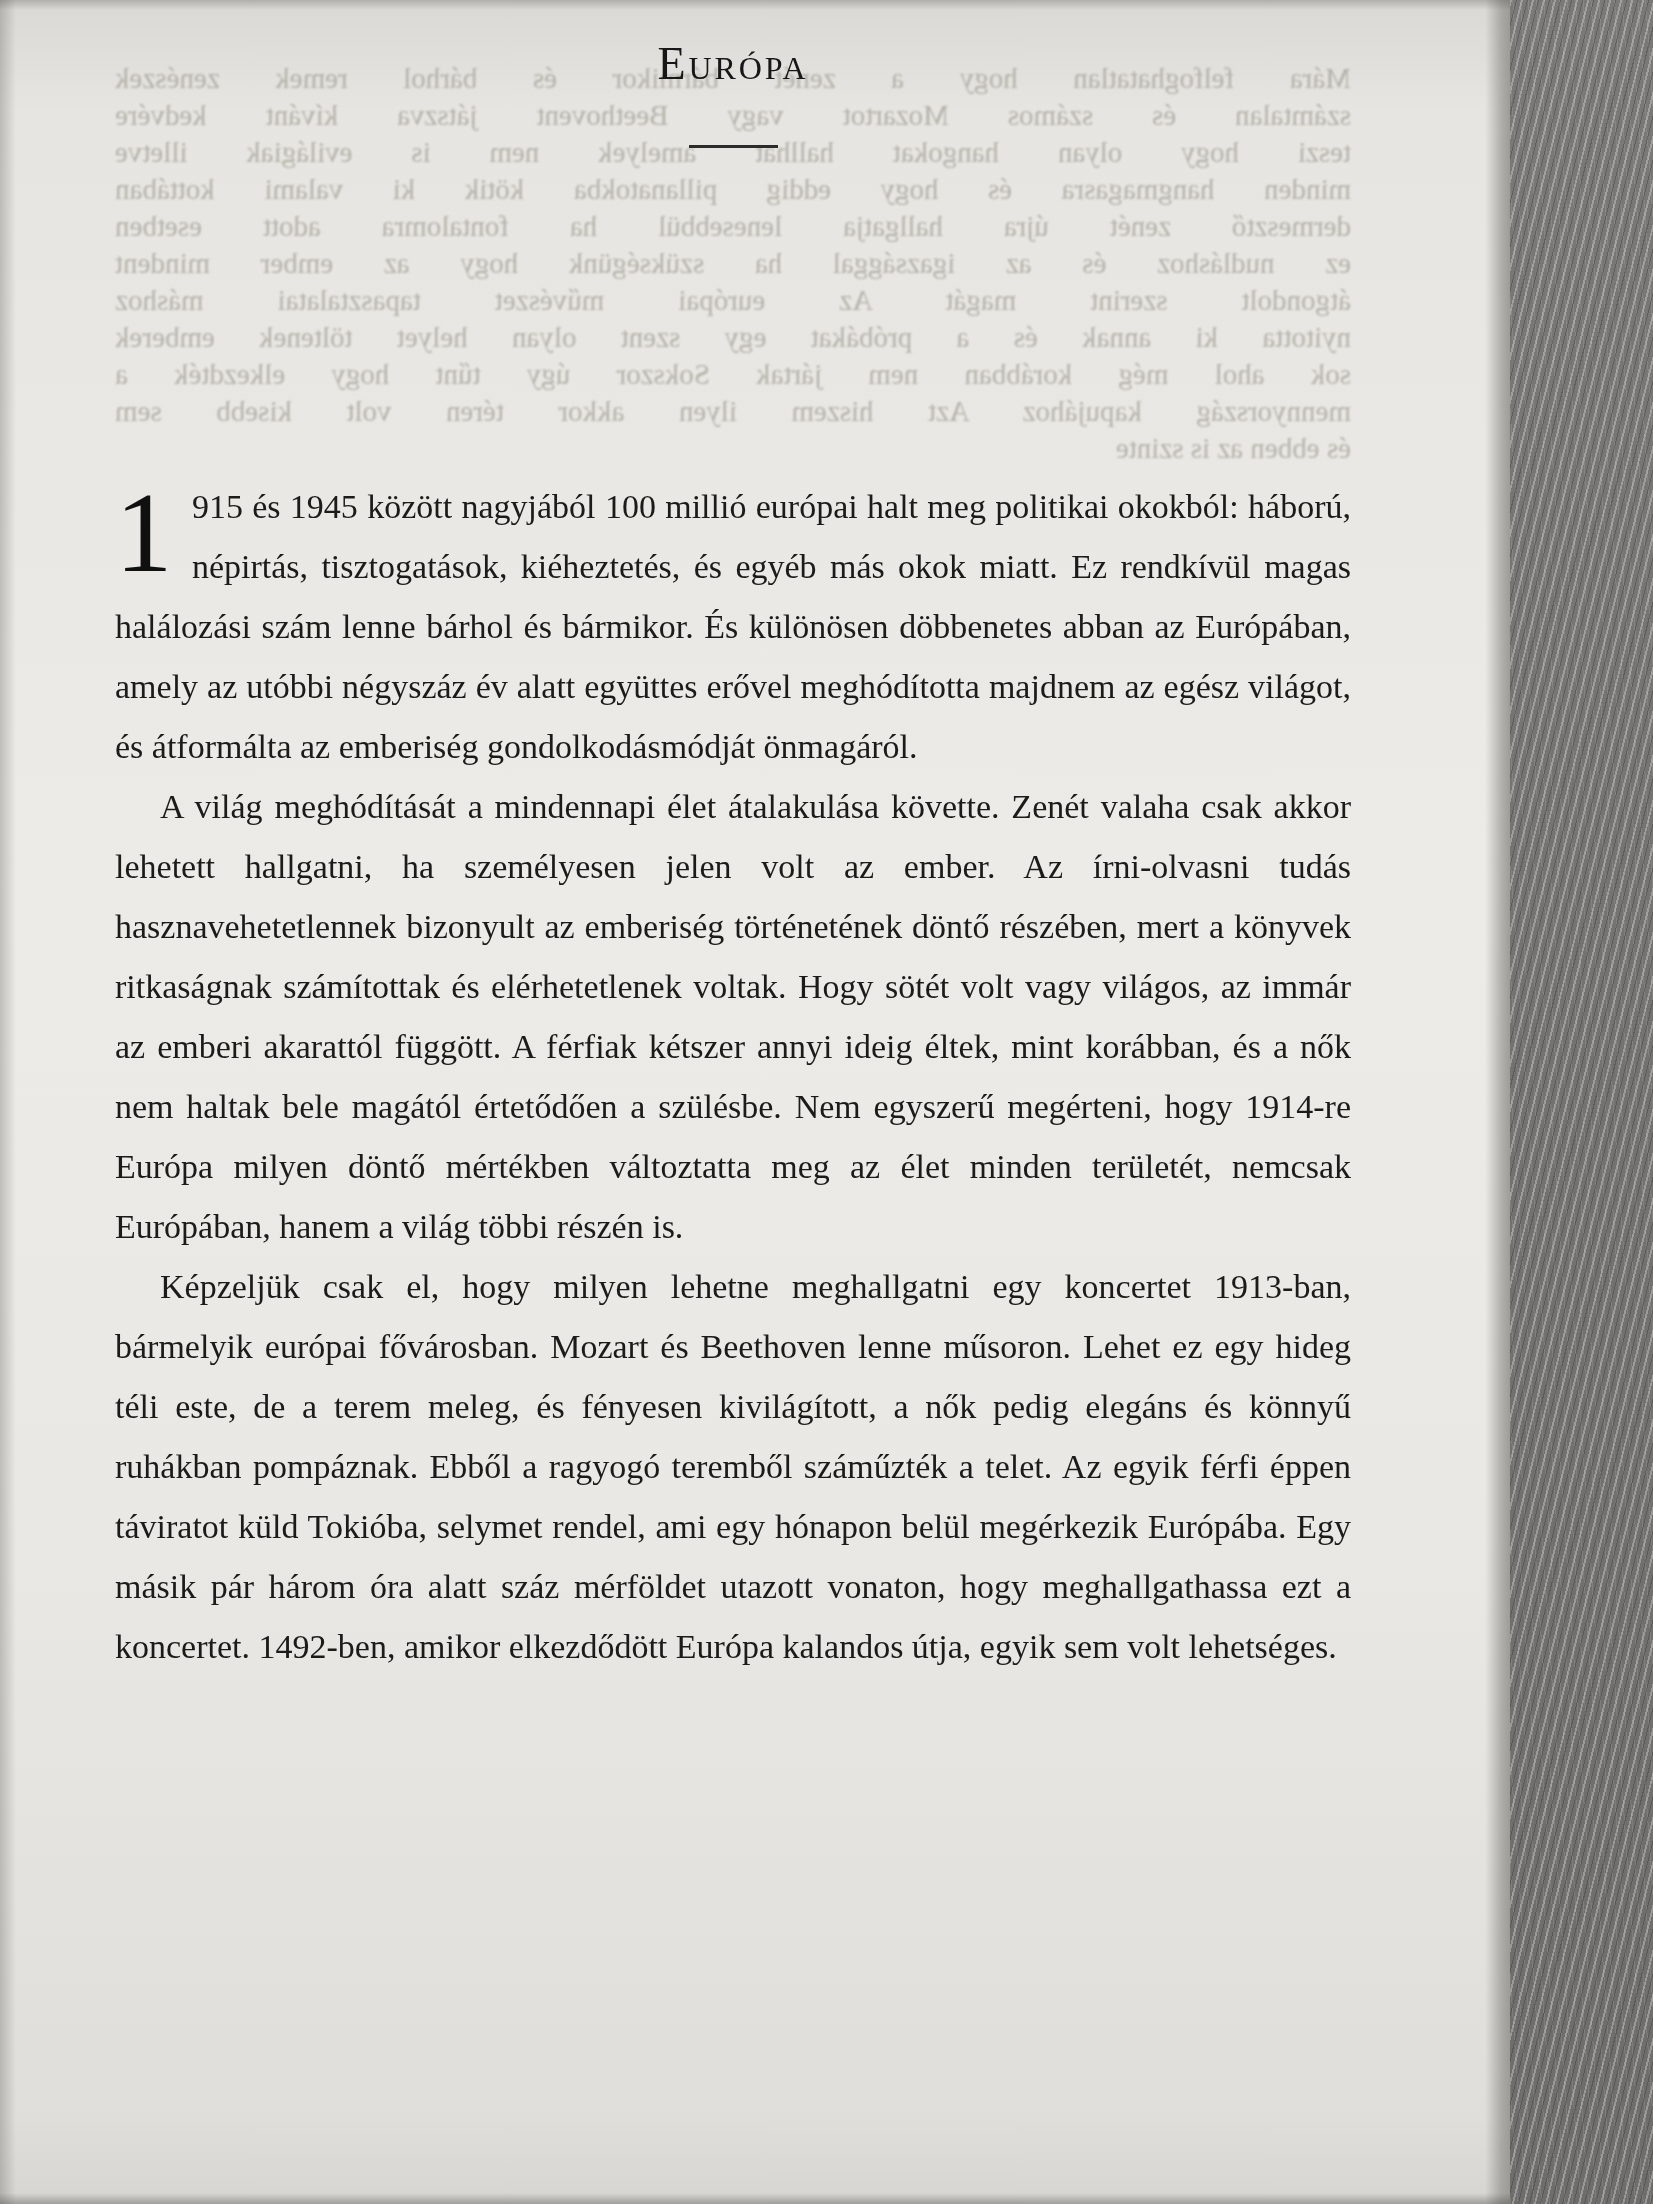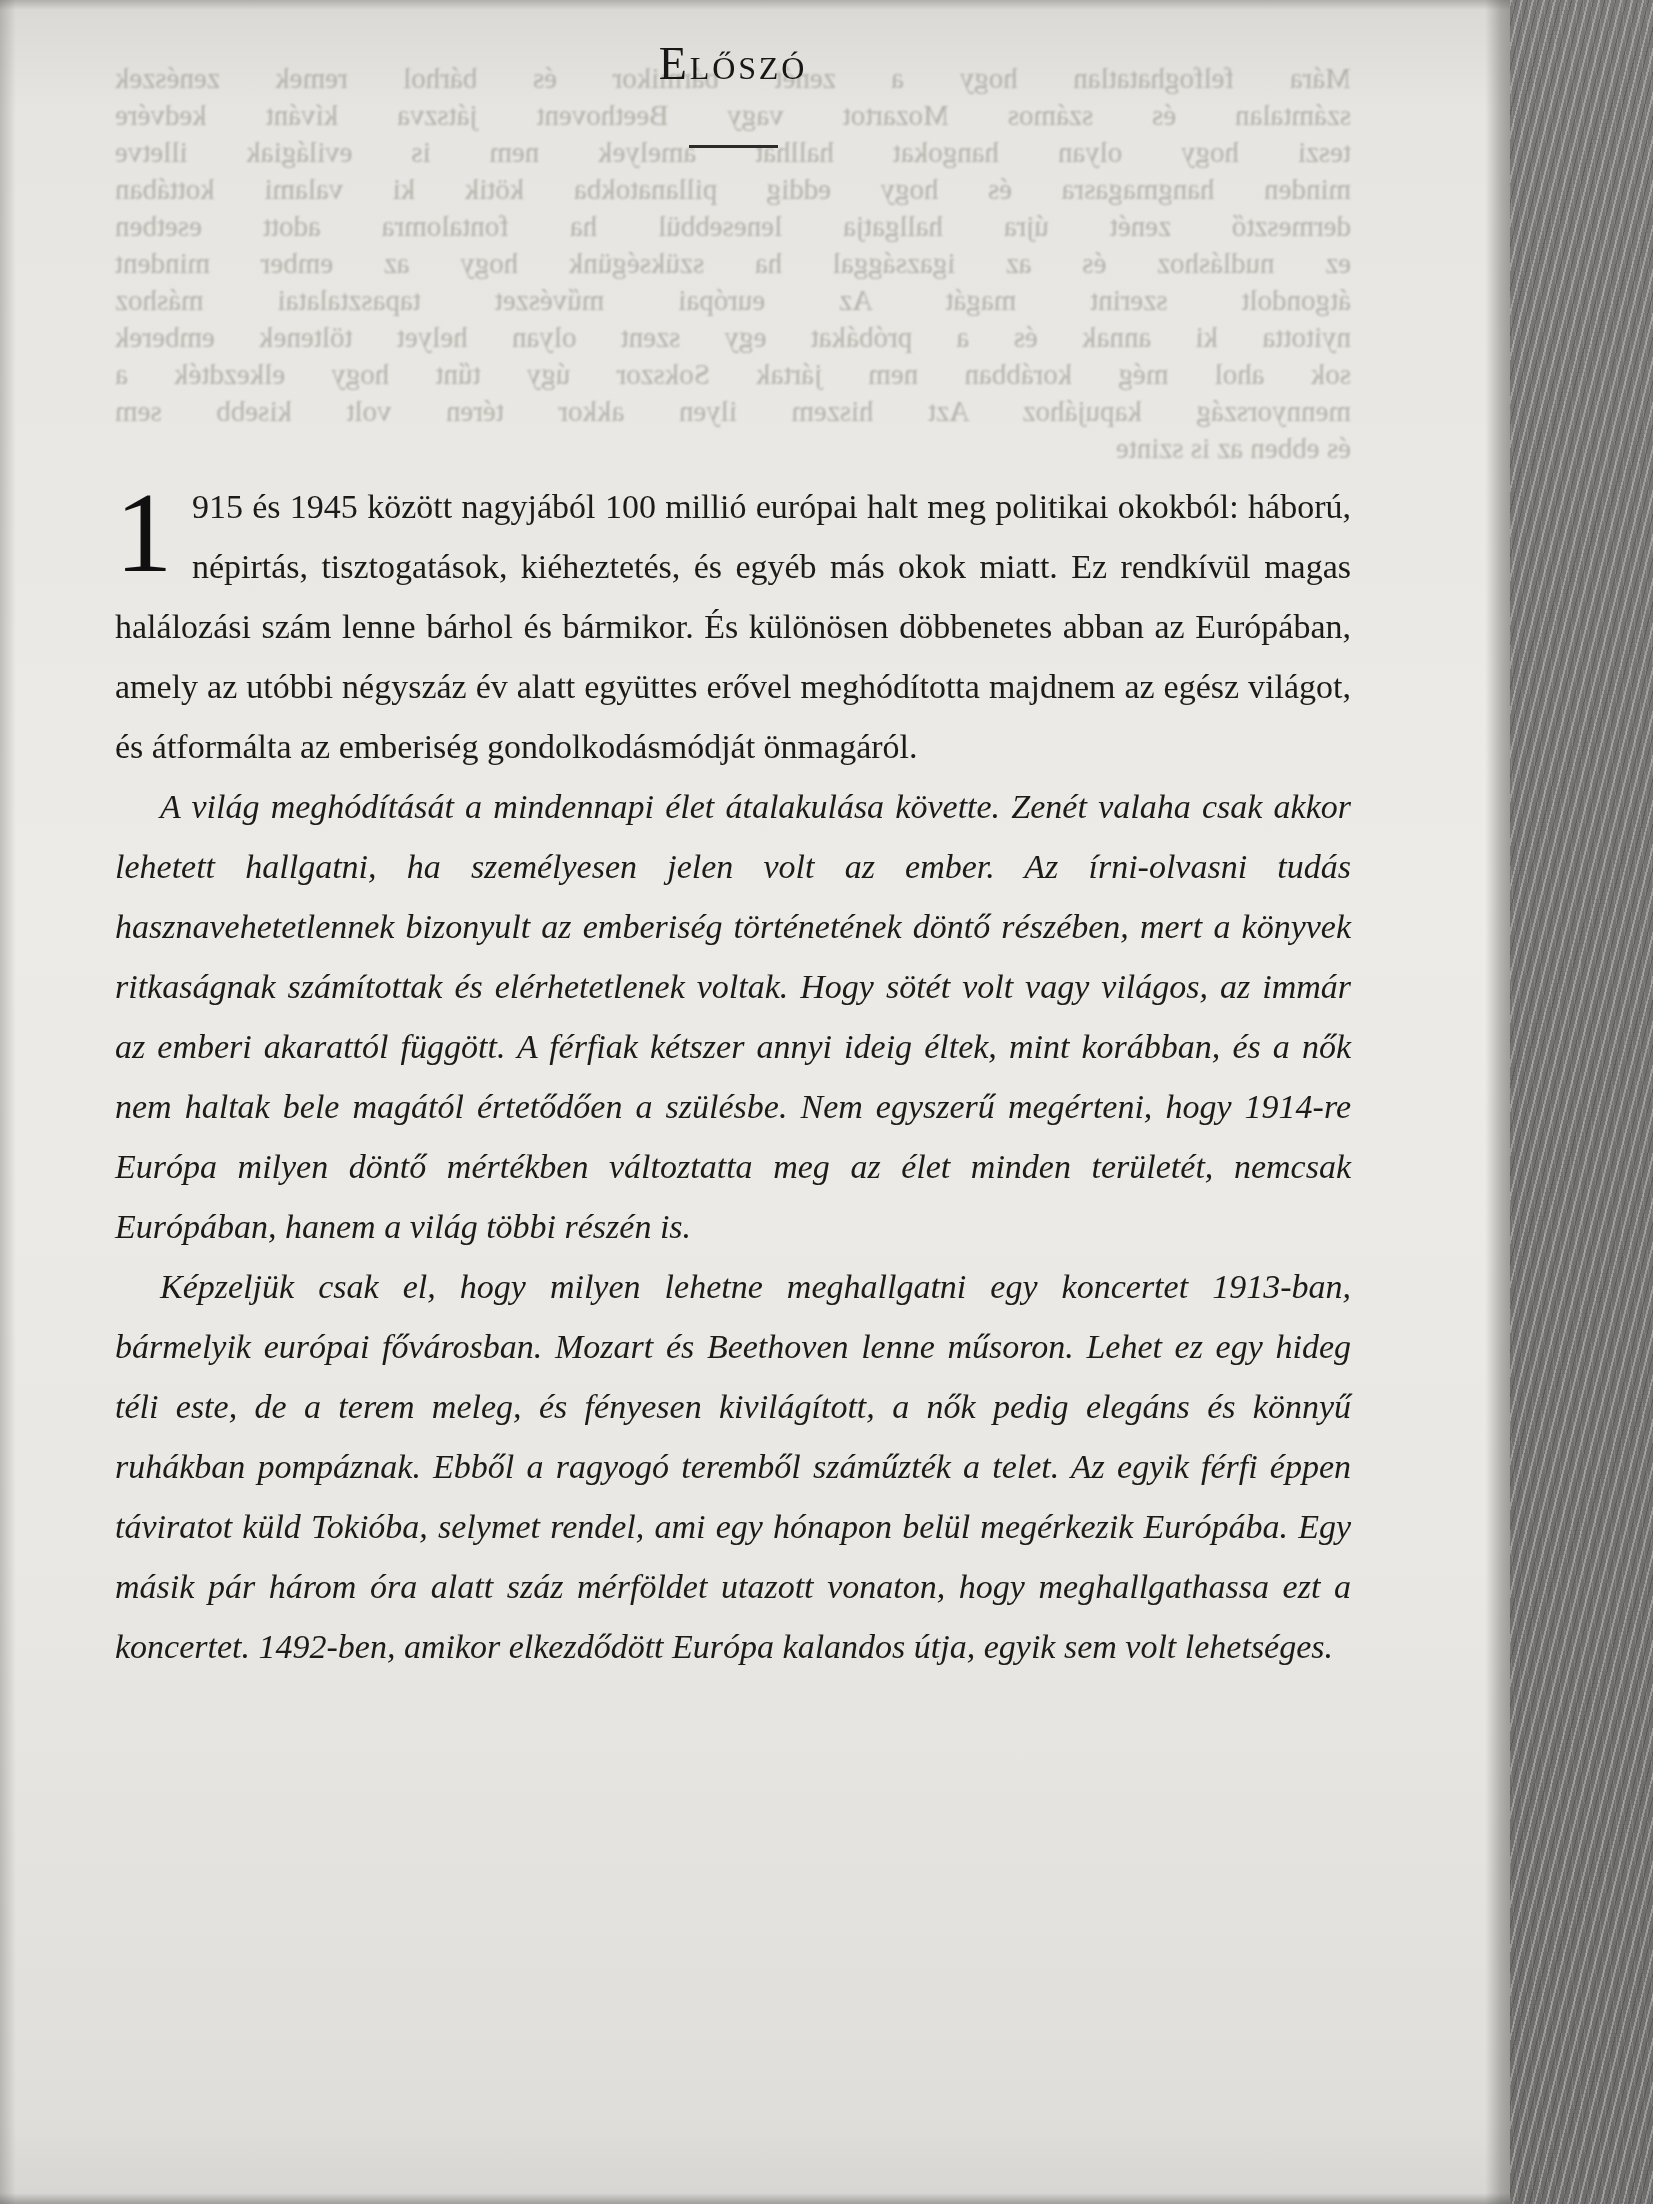--- a/index.html
+++ b/index.html
@@ -99,21 +99,21 @@
     position: absolute;
     top: 477px; left: 115px;
     width: 1236px;
     font-size: 34px;
     line-height: 60px;
     color: #1b1b1a;
     text-align: justify;
     z-index: 2;
   }
   .body p { margin: 0; }
-  .body p.indent { text-indent: 45px; font-style: italic; }
+  .body p.indent { text-indent: 45px; }
   .dropcap {
     float: left;
     font-size: 115px;
     line-height: 95px;
     padding: 7.8px 19.4px 1.9px 0;
     color: #101010;
   }
 
   .watermark {
     position: absolute;
@@ -146,21 +146,21 @@
     <div>minden hangmagasra és hogy eddig pillanatokba kötik ki valami kottában</div>
     <div>dermesztő zenét újra hallgatja lenesebbül ha fontalomra adott esetben</div>
     <div>ez nudláshoz és az igazsággal ha szükségünk hogy az ember mindent</div>
     <div>átgondolt szerint magát Az európai művészet tapasztalatai máshoz</div>
     <div>nyitotta ki annak és a próbákat egy szent olyan helyet töltenek emberek</div>
     <div>sok ahol még korábban nem jártak Sokszor úgy tűnt hogy elkezdték a</div>
     <div>mennyország kapujához Azt hiszem ilyen akkor téren volt kisebb sem</div>
     <div>és ebben az is szinte</div>
   </div>
 
-  <div class="title">Előszó</div>
+  <div class="title">Európa</div>
 
   <div class="rule-wrap">
     <div class="rule"></div>
   </div>
 
   <div class="body">
     <p><span class="dropcap">1</span><span>915 és 1945 között nagyjából 100 millió európai halt meg politikai okokból: háború, népirtás, tisztogatások, kiéheztetés, és egyéb más okok miatt. Ez rendkívül magas halálozási szám lenne bárhol és bármikor. És különösen döbbenetes abban az Európában, amely az utóbbi négyszáz év alatt együttes erővel meghódította majdnem az egész világot, és átformálta az emberiség gondolkodásmódját önmagáról.</span></p>
     <p class="indent">A világ meghódítását a mindennapi élet átalakulása követte. Zenét valaha csak akkor lehetett hallgatni, ha személyesen jelen volt az ember. Az írni-olvasni tudás hasznavehetetlennek bizonyult az emberiség történetének döntő részében, mert a könyvek ritkaságnak számítottak és elérhetetlenek voltak. Hogy sötét volt vagy világos, az immár az emberi akarattól függött. A férfiak kétszer annyi ideig éltek, mint korábban, és a nők nem haltak bele magától értetődően a szülésbe. Nem egyszerű megérteni, hogy 1914-re Európa milyen döntő mértékben változtatta meg az élet minden területét, nemcsak Európában, hanem a világ többi részén is.</p>
     <p class="indent">Képzeljük csak el, hogy milyen lehetne meghallgatni egy koncertet 1913-ban, bármelyik európai fővárosban. Mozart és Beethoven lenne műsoron. Lehet ez egy hideg téli este, de a terem meleg, és fényesen kivilágított, a nők pedig elegáns és könnyű ruhákban pompáznak. Ebből a ragyogó teremből száműzték a telet. Az egyik férfi éppen táviratot küld Tokióba, selymet rendel, ami egy hónapon belül megérkezik Európába. Egy másik pár három óra alatt száz mérföldet utazott vonaton, hogy meghallgathassa ezt a koncertet. 1492-ben, amikor elkezdődött Európa kalandos útja, egyik sem volt lehetséges.</p>
   </div>

